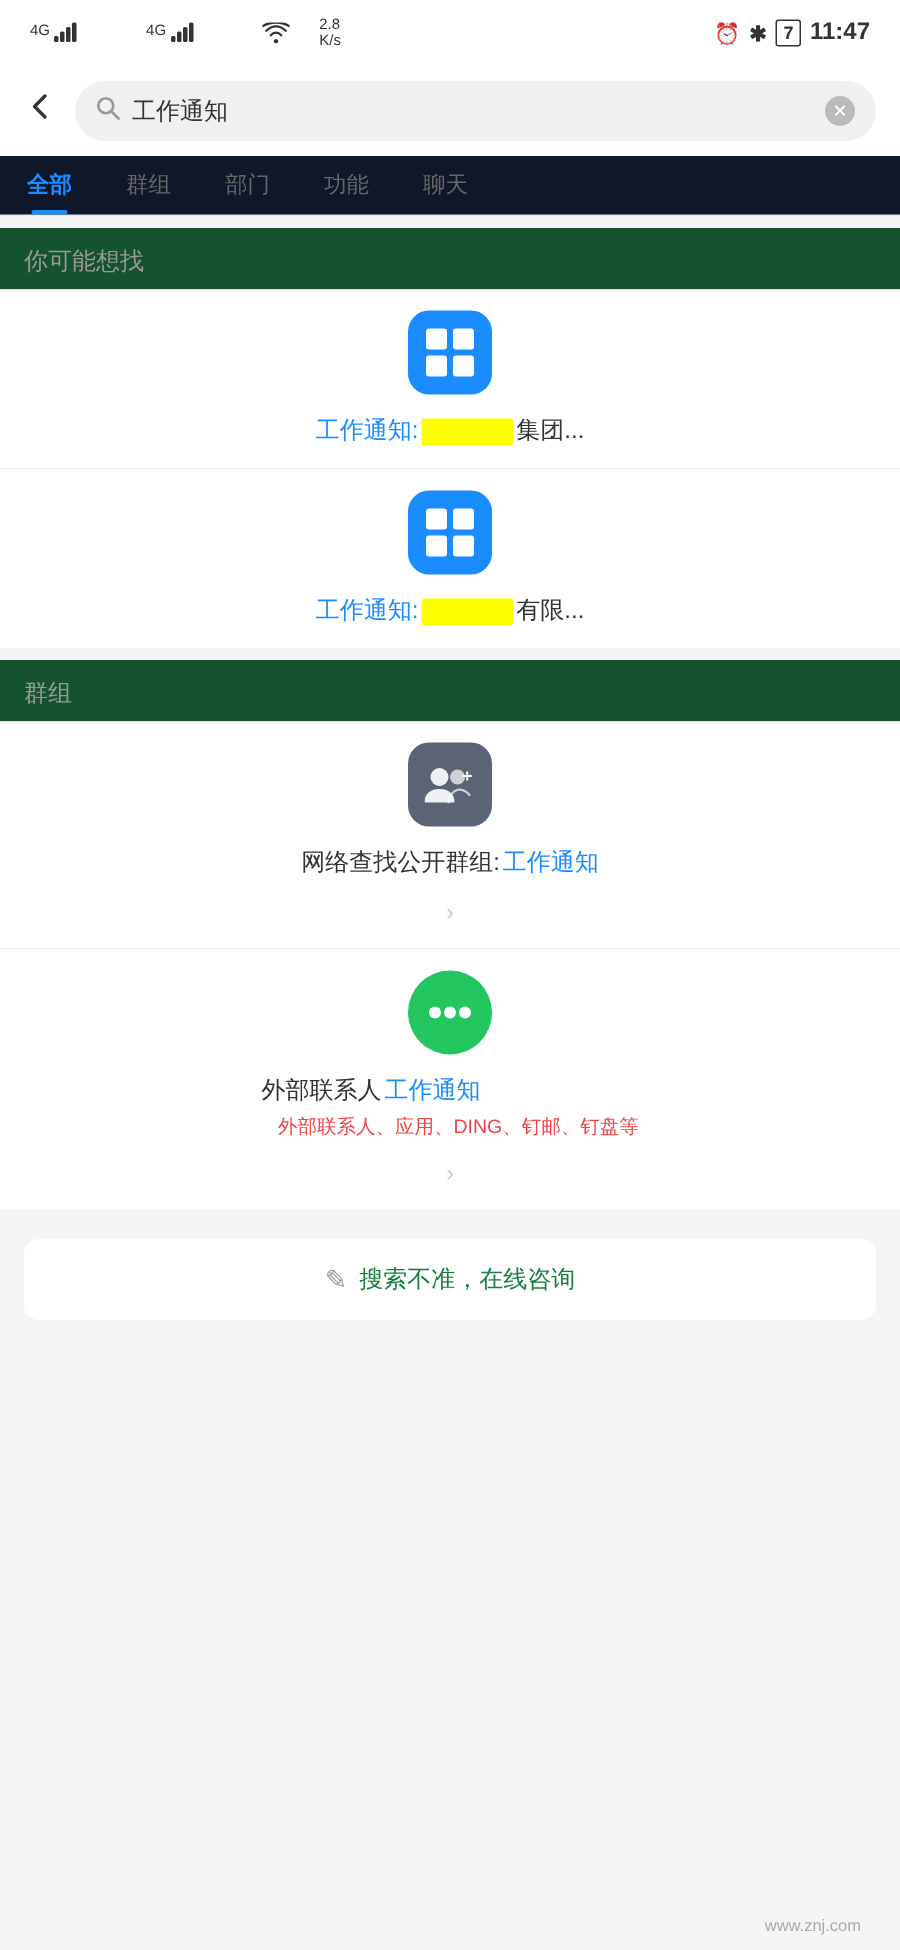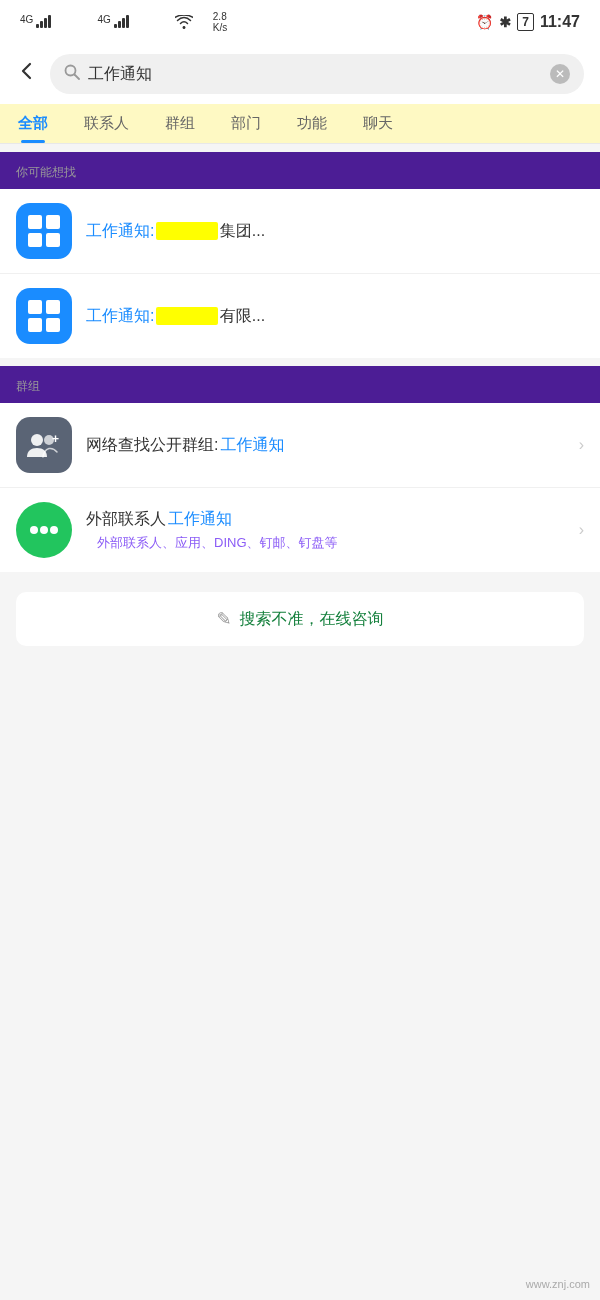--- a/index.html
+++ b/index.html
@@ -82,21 +82,21 @@
       display: flex;
       align-items: center;
       justify-content: center;
       color: #fff;
       font-size: 12px;
       cursor: pointer;
     }
 
     
     .tabs {
-      background: #fef9c3;
+      background: #0f172a;
       display: flex;
       border-bottom: 1px solid #e8e8e8;
       overflow-x: auto;
     }
     .tabs::-webkit-scrollbar { display: none; }
     .tab-item {
       padding: 10px 18px;
       font-size: 15px;
       color: #666;
       white-space: nowrap;
@@ -115,35 +115,36 @@
       left: 50%;
       transform: translateX(-50%);
       width: 24px;
       height: 3px;
       background: #1a8cff;
       border-radius: 2px;
     }
 
     
     .section-header {
-      background: #4c1d95;
+      background: #14532d;
       padding: 12px 16px 8px;
-      font-size: 12px;
+      font-size: 16px;
       color: #999;
     }
 
     
     .result-item {
       background: #fff;
       display: flex;
       align-items: center;
       padding: 14px 16px;
       gap: 14px;
       border-bottom: 1px solid #f0f0f0;
       cursor: pointer;
+      flex-direction: column;
     }
     .result-item:last-child {
       border-bottom: none;
     }
 
     
     .avatar-blue {
       width: 56px;
       height: 56px;
       border-radius: 14px;
@@ -206,21 +207,21 @@
       color: #1a8cff;
     }
     .item-title .highlight-box {
       background: #ffff00;
       color: #333;
       padding: 0 4px;
       border-radius: 2px;
     }
     .item-subtitle {
       font-size: 13px;
-      color: #8b5cf6;
+      color: #ef4444;
       margin-top: 4px;
       margin-left: 11px;
     }
     .item-chevron {
       color: #ccc;
       font-size: 16px;
     }
 
     
     .items-block {
@@ -253,21 +254,21 @@
     }
     .consult-text {
       font-size: 16px;
       color: #15803d;
     }
 
     
     .watermark {
       position: fixed;
       bottom: 10px;
-      right: 10px;
+      right: 26px;
       font-size: 11px;
       color: #aaa;
       text-align: right;
     }
 
     
     .signal-bars {
       display: inline-flex;
       align-items: flex-end;
       gap: 1px;
@@ -338,21 +339,20 @@
     </span>
     <span class="search-input-text">工作通知</span>
     <div class="search-clear">
       <span>✕</span>
     </div>
   </div>
 </div>
 
 <div class="tabs">
   <div class="tab-item active">全部</div>
-  <div class="tab-item">联系人</div>
   <div class="tab-item">群组</div>
   <div class="tab-item">部门</div>
   <div class="tab-item">功能</div>
   <div class="tab-item">聊天</div>
 </div>
 
 <div class="section-divider"></div>
 <div class="section-header">你可能想找</div>
 <div class="items-block">
 

